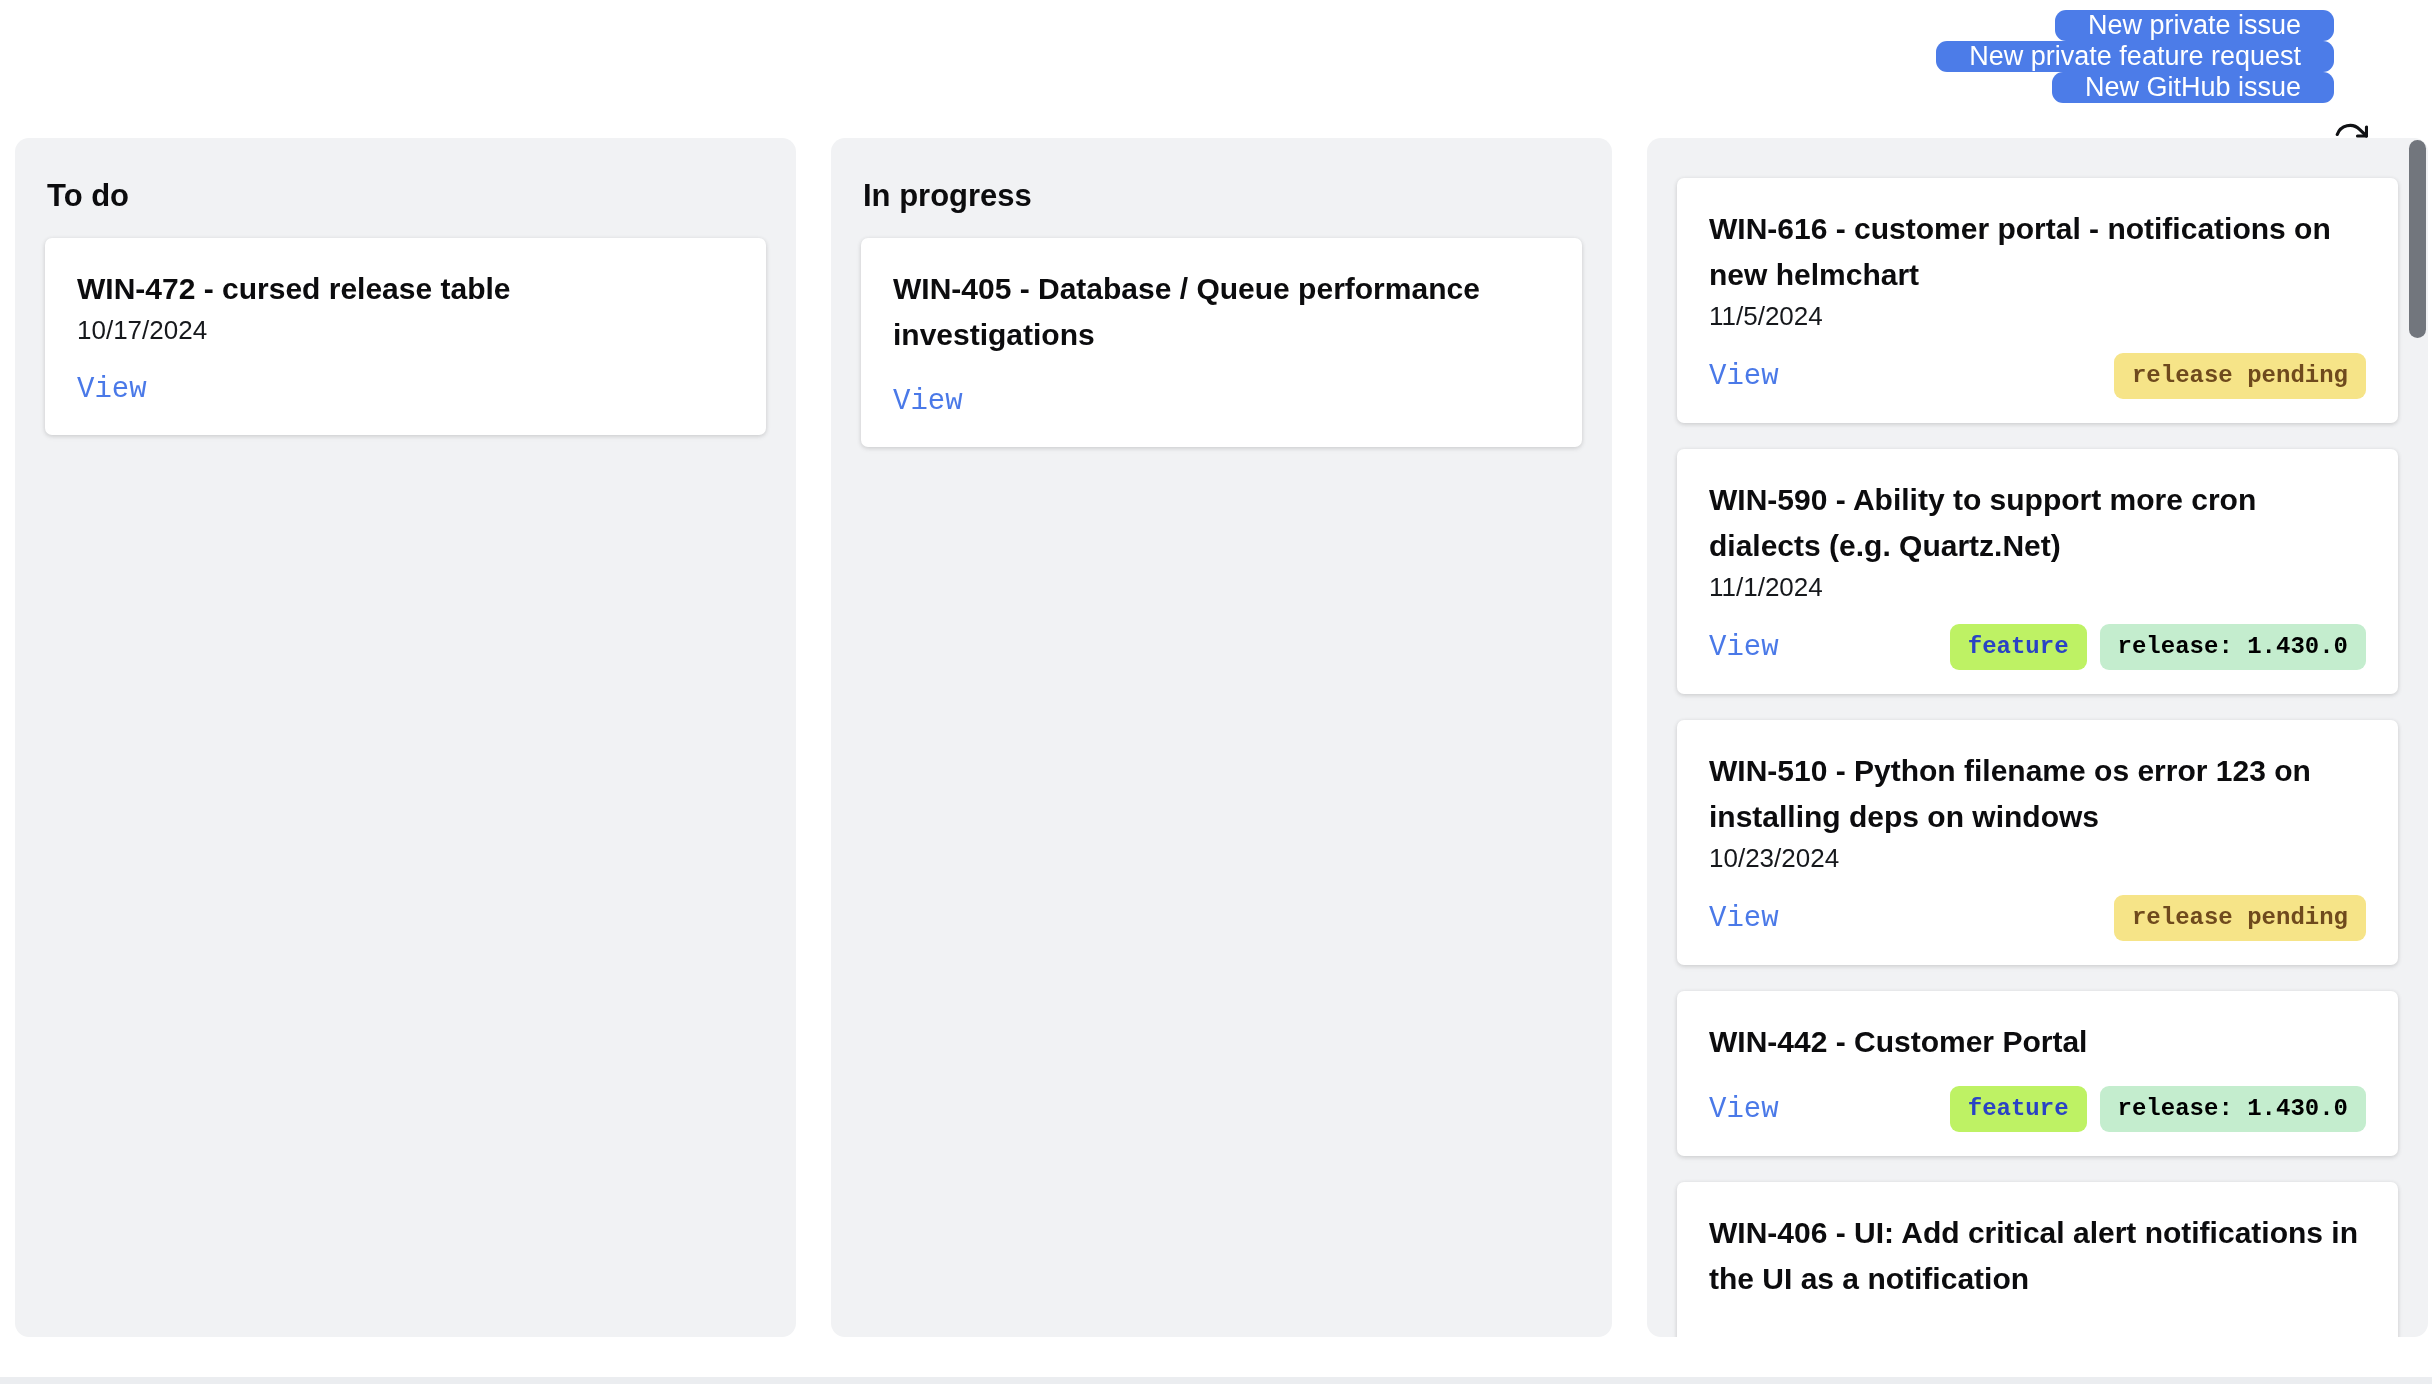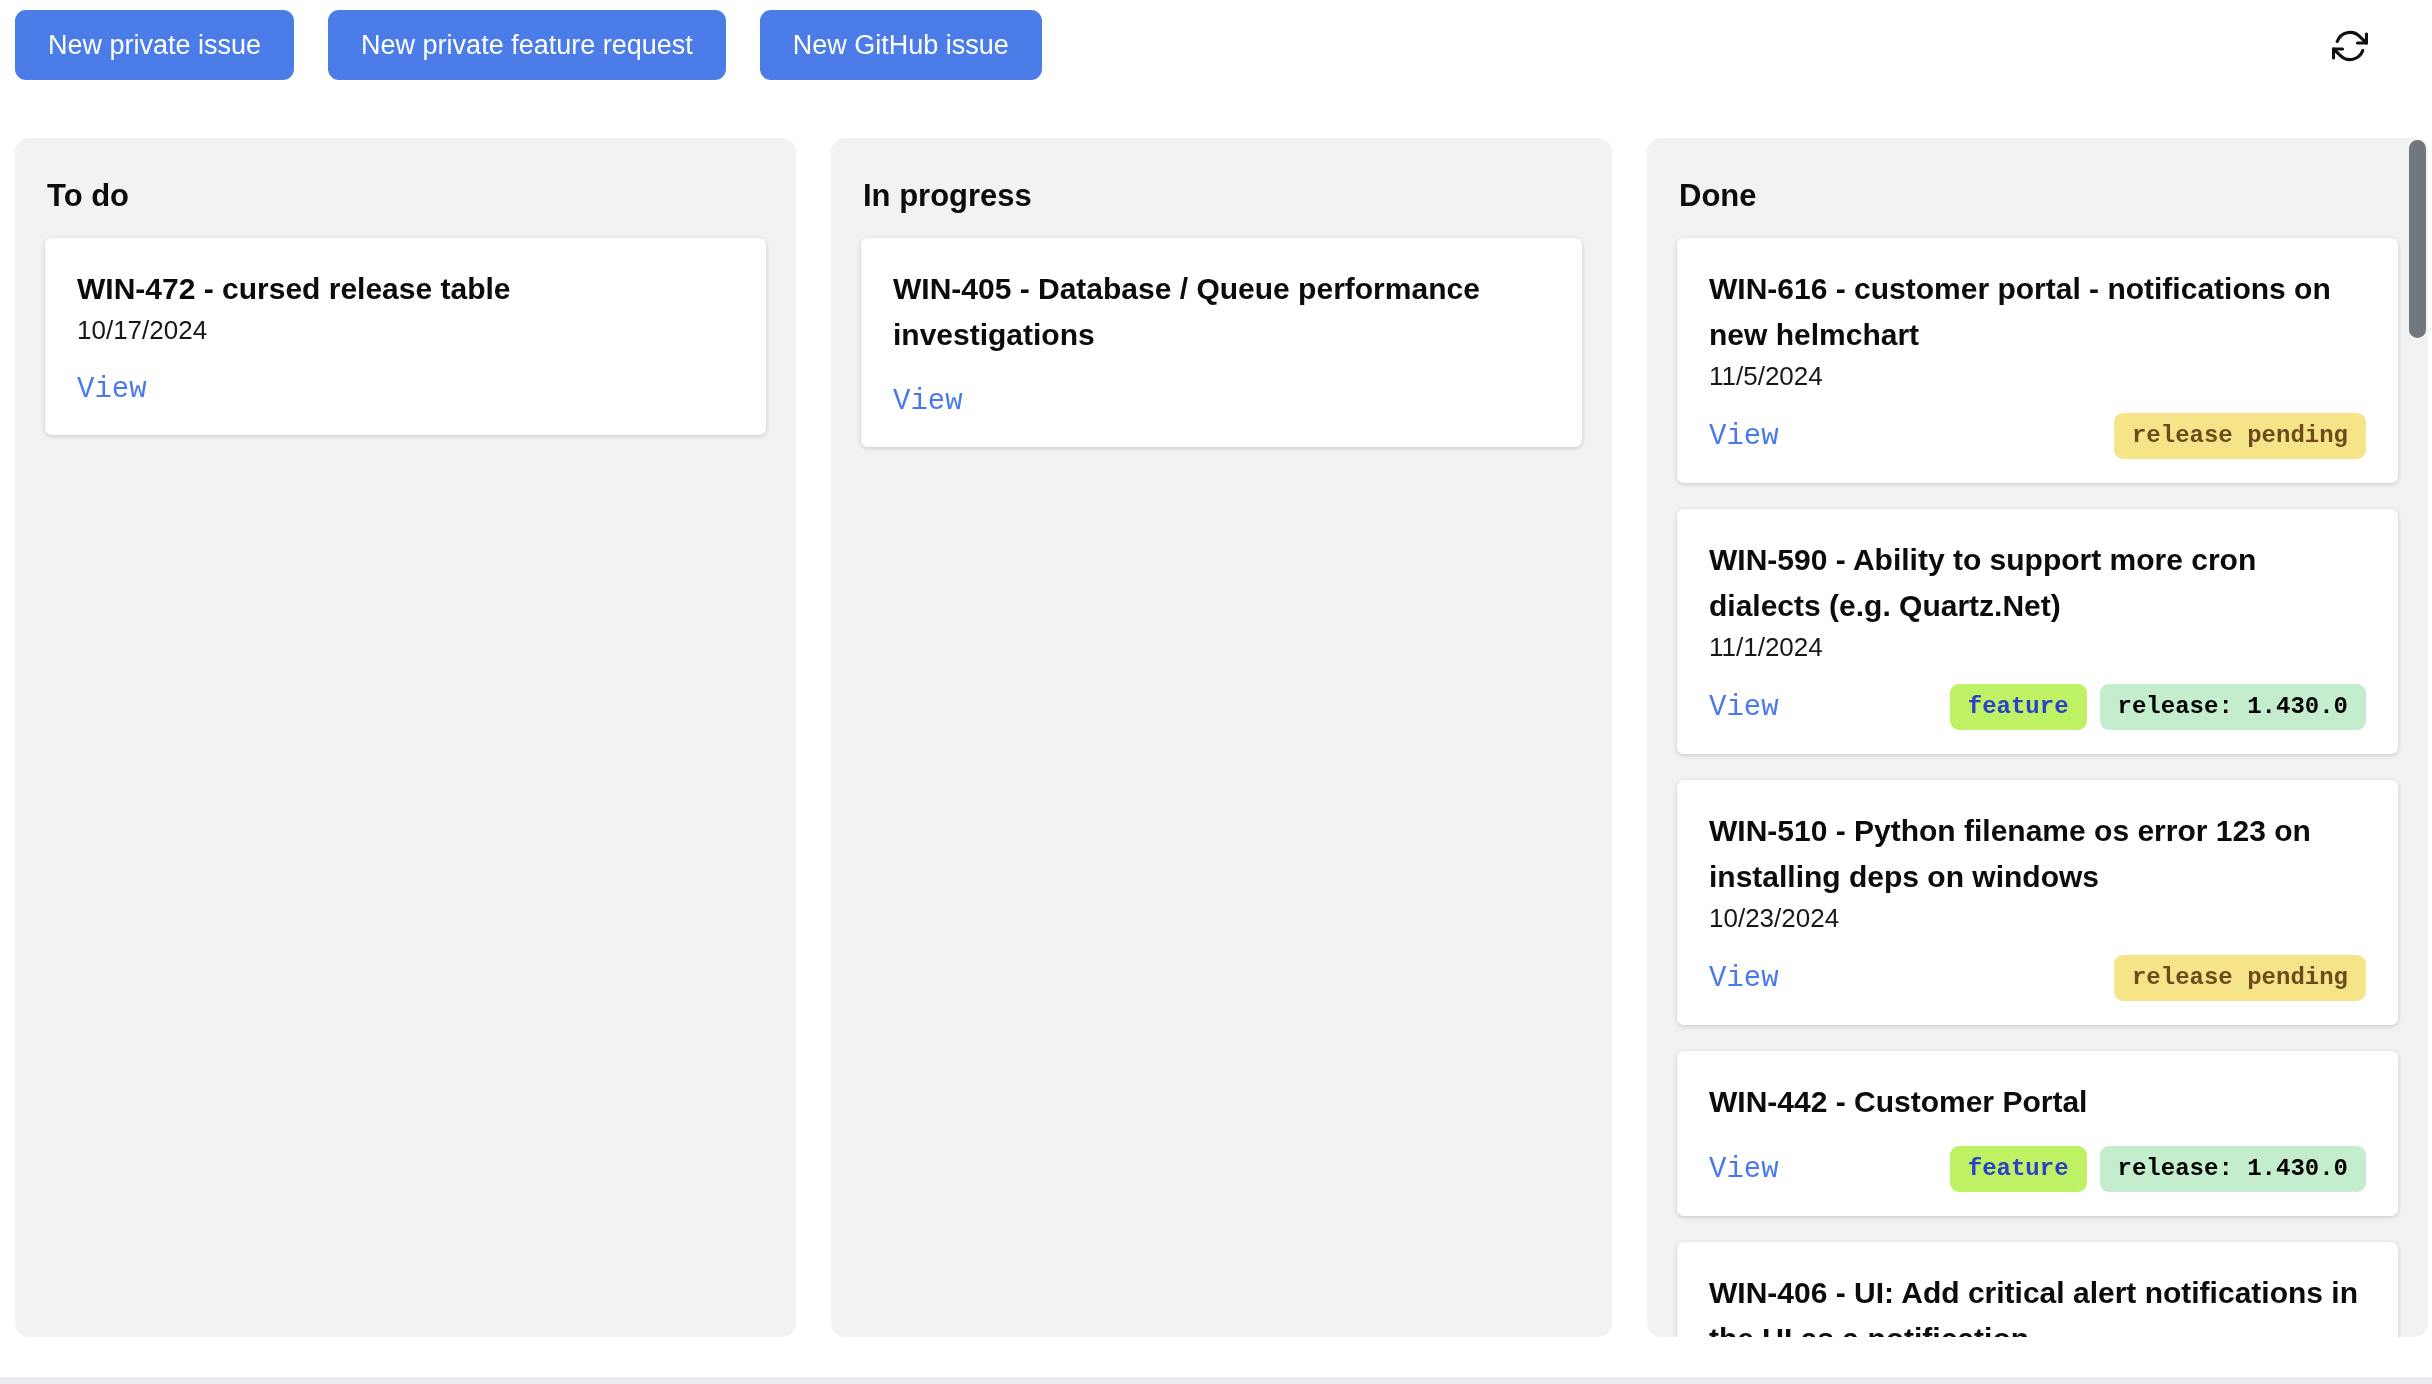--- a/index.html
+++ b/index.html
@@ -7,21 +7,21 @@
   body {
     width: 2432px; height: 1384px;
     background: #ffffff;
     font-family: "Liberation Sans", "DejaVu Sans", sans-serif;
     color: #0d0e10;
     overflow: hidden;
     position: relative;
   }
 
   
-  .toolbar { display: flex; align-items: flex-start; padding: 10px 64px 0 15px; height: 80px; }
+  .toolbar { display: flex; align-items: flex-end; padding: 10px 64px 0 15px; height: 80px; flex-direction: column; }
   .btn {
     height: 70px; padding: 0 33px; margin-right: 34px;
     background: #4c7ce8; color: #ffffff;
     font-size: 27px; font-weight: 500; font-family: inherit;
     border: none; border-radius: 11px; cursor: pointer;
     display: flex; align-items: center;
   }
   .refresh-btn { margin-left: auto; margin-top: 18px; background: none; border: none; padding: 0; cursor: pointer; }
   .refresh-btn svg { display: block; }
 
@@ -94,21 +94,20 @@
     <article class="card">
       <div class="card-title">WIN-405 - Database / Queue performance investigations</div>
       <div class="card-footer">
         <a class="view-link">View</a>
         <div class="badges"></div>
       </div>
     </article>
   </section>
 
   <section class="column column--scroll">
-    <h2 class="column-title">Done</h2>
 
     <article class="card">
       <div class="card-title">WIN-616 - customer portal - notifications on new helmchart</div>
       <div class="card-date">11/5/2024</div>
       <div class="card-footer">
         <a class="view-link">View</a>
         <div class="badges">
           <span class="badge badge--warning">release pending</span>
         </div>
       </div>

